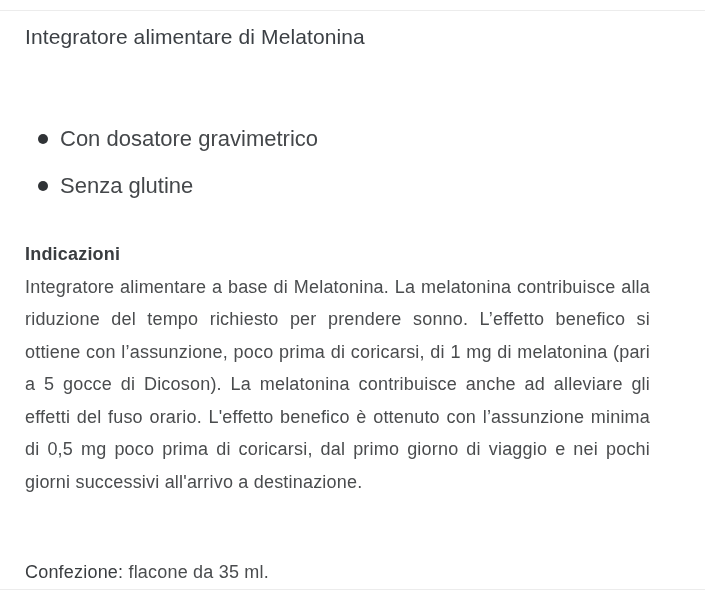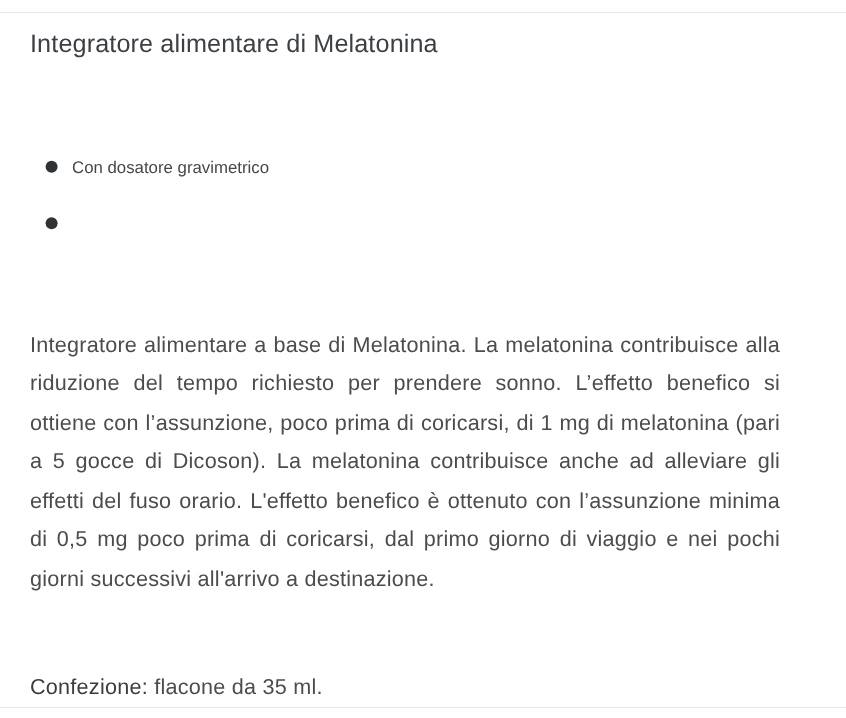--- a/index.html
+++ b/index.html
@@ -42,21 +42,21 @@
     left: 25px;
     top: 128px;
     margin: 0;
     padding: 0;
     list-style: none;
   }
   .feature-item {
     position: relative;
     padding-left: 35px;
     margin-bottom: 25px;
-    font-size: 14px;
+    font-size: 22px;
     line-height: 22px;
     color: #44474a;
   }
   .bullet-dot {
     position: absolute;
     left: 13px;
     top: 6px;
     width: 10px;
     height: 10px;
     border-radius: 50%;
@@ -104,25 +104,26 @@
 
   <h2 class="product-title">Integratore alimentare di Melatonina</h2>
 
   <ul class="features-list">
     <li class="feature-item">
       <span class="bullet-dot"></span>
       <span>Con dosatore gravimetrico</span>
     </li>
     <li class="feature-item">
       <span class="bullet-dot"></span>
+      <span>Senza glutine</span>
     </li>
   </ul>
 
   <p class="desc">
-    <br>
+    <strong>Indicazioni</strong><br>
     <span>Integratore alimentare a base di Melatonina. La melatonina contribuisce alla riduzione del tempo richiesto per prendere sonno. L’effetto benefico si ottiene con l’assunzione, poco prima di coricarsi, di 1 mg di melatonina (pari a 5 gocce di Dicoson). La melatonina contribuisce anche ad alleviare gli effetti del fuso orario. L'effetto benefico è ottenuto con l’assunzione minima di 0,5 mg poco prima di coricarsi, dal primo giorno di viaggio e nei pochi giorni successivi all'arrivo a destinazione.</span>
   </p>
 
   <p class="package-line">
     <strong>Confezione:</strong><span> flacone da 35 ml.</span>
   </p>
 
   <div class="divider bottom"></div>
 
 </div>

